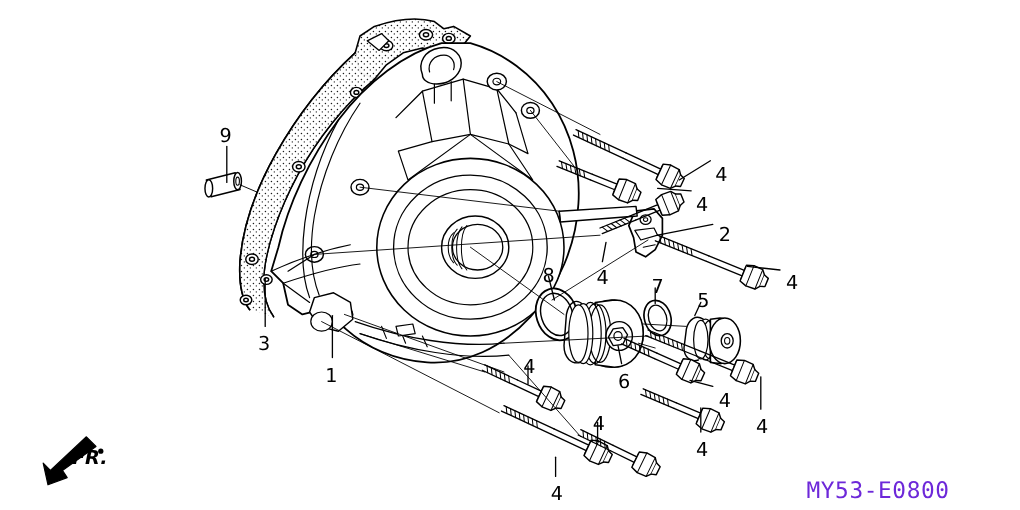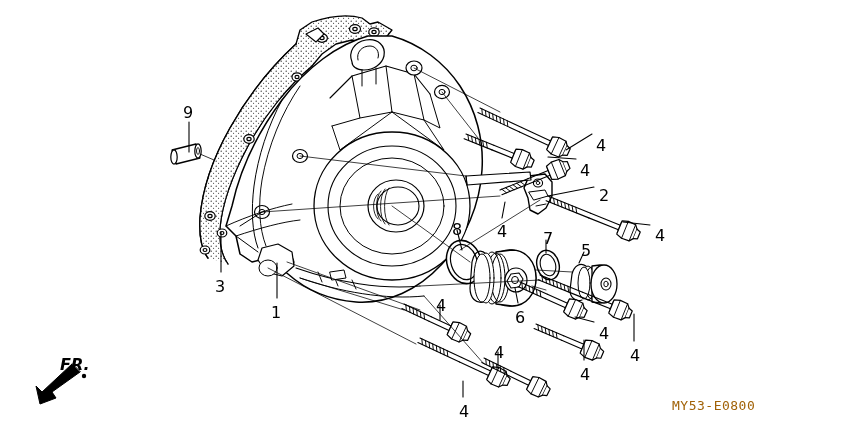--- a/index.html
+++ b/index.html
@@ -9,24 +9,24 @@
   }
   #art{position:absolute;inset:0;}
   .lbl{
     position:absolute;font-family:"DejaVu Sans", sans-serif;
     font-size:15px;color:#000;line-height:1;white-space:nowrap;
   }
   .lbl.num{font-size:16px;}
   #partno{
     position:absolute;left:672px;top:398px;
     font-family:"DejaVu Sans Mono", monospace;
-    font-size:13px;letter-spacing:.5px;color:#a16207;white-space:nowrap;
+    font-size:19px;letter-spacing:.5px;color:#6d28d9;white-space:nowrap;
   }
   #frlabel{
-    position:absolute;left:60px;top:355px;
+    position:absolute;left:60px;top:372px;
     font-family:"DejaVu Sans", sans-serif;font-weight:bold;
     font-size:16px;color:#000;white-space:nowrap;font-style:italic;
   }
 </style>
 </head>
 <body>
 
 <div id="sheet">
 
   <svg id="art" viewBox="0 0 850 425" width="850" height="425" xmlns="http://www.w3.org/2000/svg">

